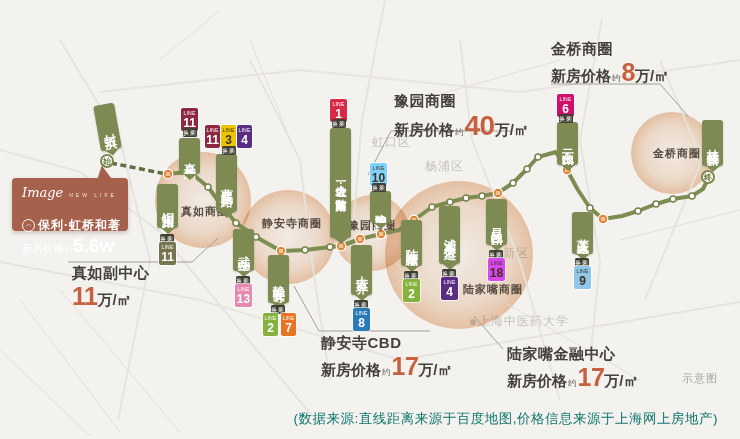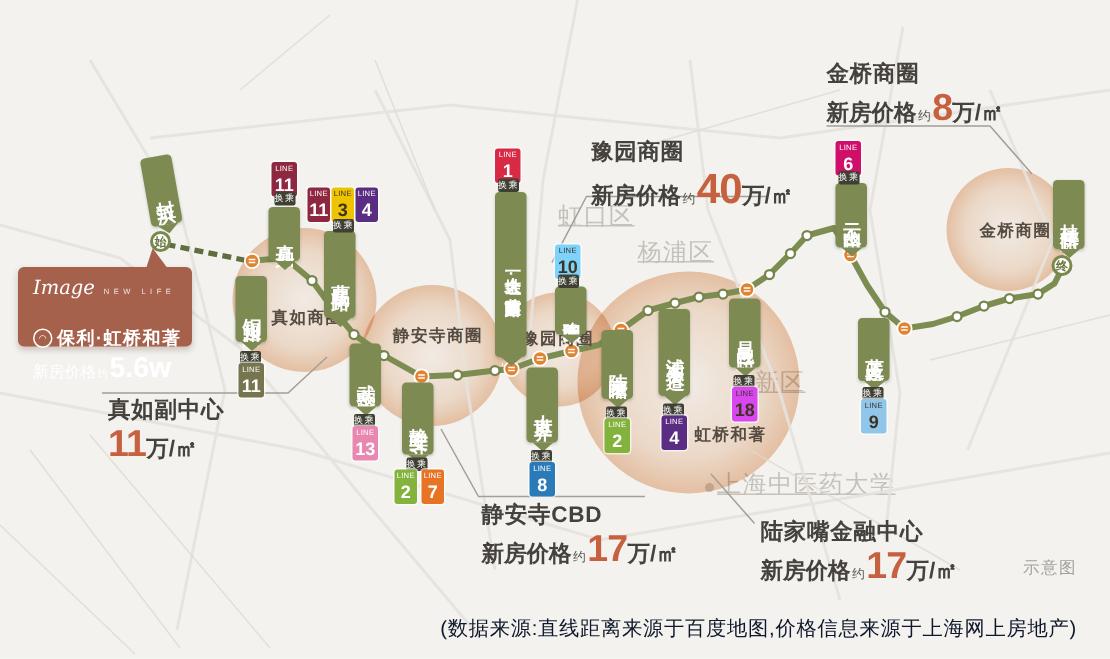--- a/index.html
+++ b/index.html
@@ -3,21 +3,21 @@
 <meta charset="utf-8">
 <style>
   html,body{margin:0;padding:0;}
   body{font-family:"Liberation Sans","DejaVu Sans",sans-serif;background:#f1f0ed;}
   .canvas{position:relative;width:740px;height:439px;overflow:hidden;background:#f3f2ef;}
   svg.layer{position:absolute;left:0;top:0;z-index:2;pointer-events:none;}
   
   .dcircle{position:absolute;border-radius:50%;z-index:1;mix-blend-mode:multiply;
     background:radial-gradient(circle,#fdf8f4 0%,#f7e4d5 48%,#eec4a4 76%,#e3aa85 87%,#ffffff 99%);}
   .dlabel{position:absolute;z-index:3;font-size:11px;font-weight:700;color:#564c41;letter-spacing:1px;}
-  .maplabel{position:absolute;z-index:1;font-size:16px;color:#c6c2bb;letter-spacing:1px;text-decoration:underline;}
+  .maplabel{position:absolute;z-index:1;font-size:12px;color:#c6c2bb;letter-spacing:1px;}
   .pin{display:inline-block;width:6px;height:6px;border-radius:50%;background:#cfccc6;margin-right:2px;}
   
   .board{position:absolute;z-index:4;width:21px;background:#7d8a52;border-radius:3px;color:#fff;
     display:flex;align-items:center;justify-content:center;box-shadow:0 1px 2px rgba(60,60,40,.25);}
   .board::after{content:"";position:absolute;left:50%;bottom:-6px;transform:translateX(-50%);
     border:7px solid transparent;border-top:6px solid #7d8a52;border-bottom:0;}
   .board .vtext{writing-mode:vertical-rl;text-orientation:upright;font-size:12.5px;font-weight:700;
     letter-spacing:3px;line-height:21px;}
   .board.small .vtext{font-size:11px;letter-spacing:.5px;}
   
@@ -54,21 +54,21 @@
   .card .newlife{font-size:5px;letter-spacing:3px;color:rgba(255,255,255,.85);margin-left:6px;}
   .card .brandrow{display:flex;align-items:center;margin-top:16px;}
   .card .polycircle{width:11px;height:11px;border:1px solid #fff;border-radius:50%;display:inline-flex;
     align-items:center;justify-content:center;font-size:6px;margin-right:3px;flex:0 0 auto;}
   .card .brand{font-size:12px;font-weight:700;letter-spacing:1px;}
   .card .pricerow{display:flex;align-items:baseline;margin-top:1px;}
   .card .plabel{font-size:10.5px;}
   .card .papprox{font-size:7px;margin:0 1px;}
   .card .pval{font-size:19px;font-weight:700;letter-spacing:0;}
   .watermark{position:absolute;z-index:6;right:22px;top:371px;font-size:11px;color:#a3a09b;letter-spacing:1px;}
-  .caption{position:absolute;z-index:6;right:22px;top:410px;font-size:13.5px;color:#0f172a;letter-spacing:.5px;}
+  .caption{position:absolute;z-index:6;right:22px;top:410px;font-size:13.5px;color:#0f766e;letter-spacing:.5px;}
 </style>
 </head>
 <body>
 
 <div class="canvas">
 
   <svg class="layer" width="740" height="439" viewBox="0 0 740 439">
     <g stroke="#e6e3de" stroke-width="2" fill="none" opacity="0.9">
       <path d="M0,150 L80,172 L160,232 L240,330 L320,425"></path>
       <path d="M60,40 L120,140 L150,260 L118,420"></path>
@@ -157,21 +157,21 @@
       <path d="M512,131 L391,131 L368,175"></path>
       <path d="M68,262 L192,262 L218,238"></path>
       <path d="M294,286 L319,331 L430,331"></path>
       <path d="M474,316 L503,349"></path>
     </g>
   </svg>
 
   <div class="dlabel" style="left:181px;top:204px;">真如商圈</div>
   <div class="dlabel" style="left:262px;top:216px;">静安寺商圈</div>
   <div class="dlabel" style="left:348px;top:218px;">豫园商圈</div>
-  <div class="dlabel" style="left:463px;top:282px;">虹桥和著</div>
+  <div class="dlabel" style="left:463px;top:282px;">陆家嘴商圈</div>
   <div class="dlabel" style="left:653px;top:146px;">金桥商圈</div>
 
   <div class="terminal" style="left:100px;top:154px;">始</div>
   <div class="terminal" style="left:701px;top:170px;">终</div>
 
   <div class="board" style="left:97px;top:104px;height:46px;transform:rotate(-10deg);">
       <span class="vtext">封浜</span>
     </div>
 
   <div class="badge lc11" style="left:181px;top:108px;">

